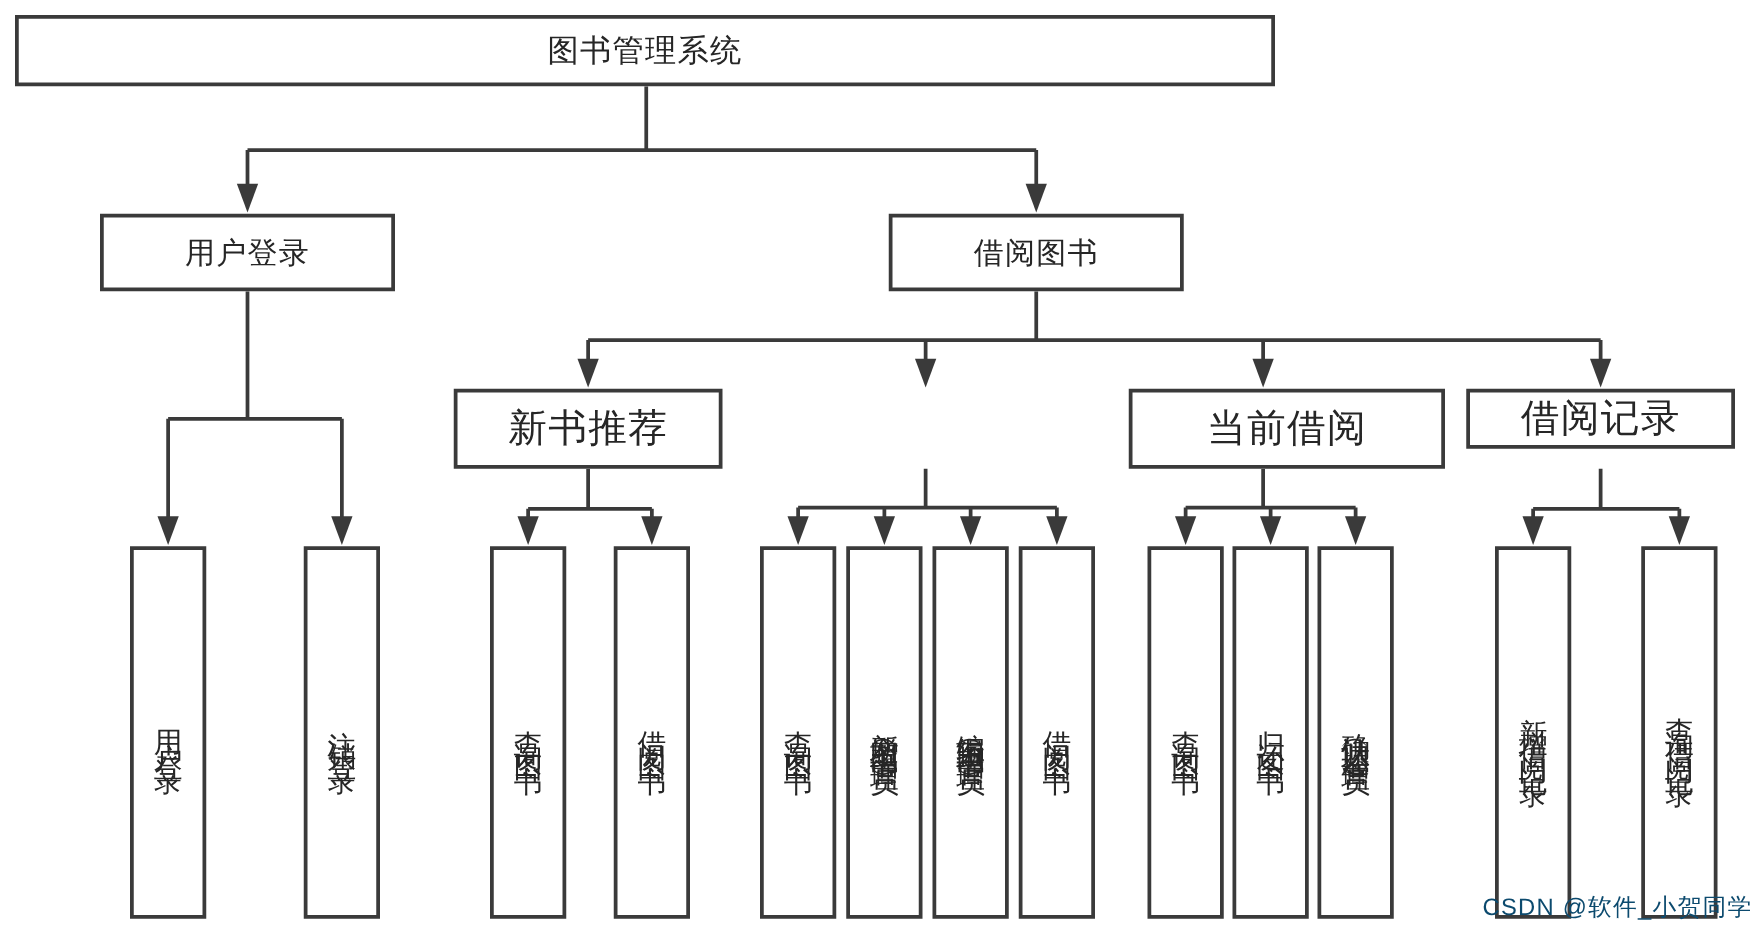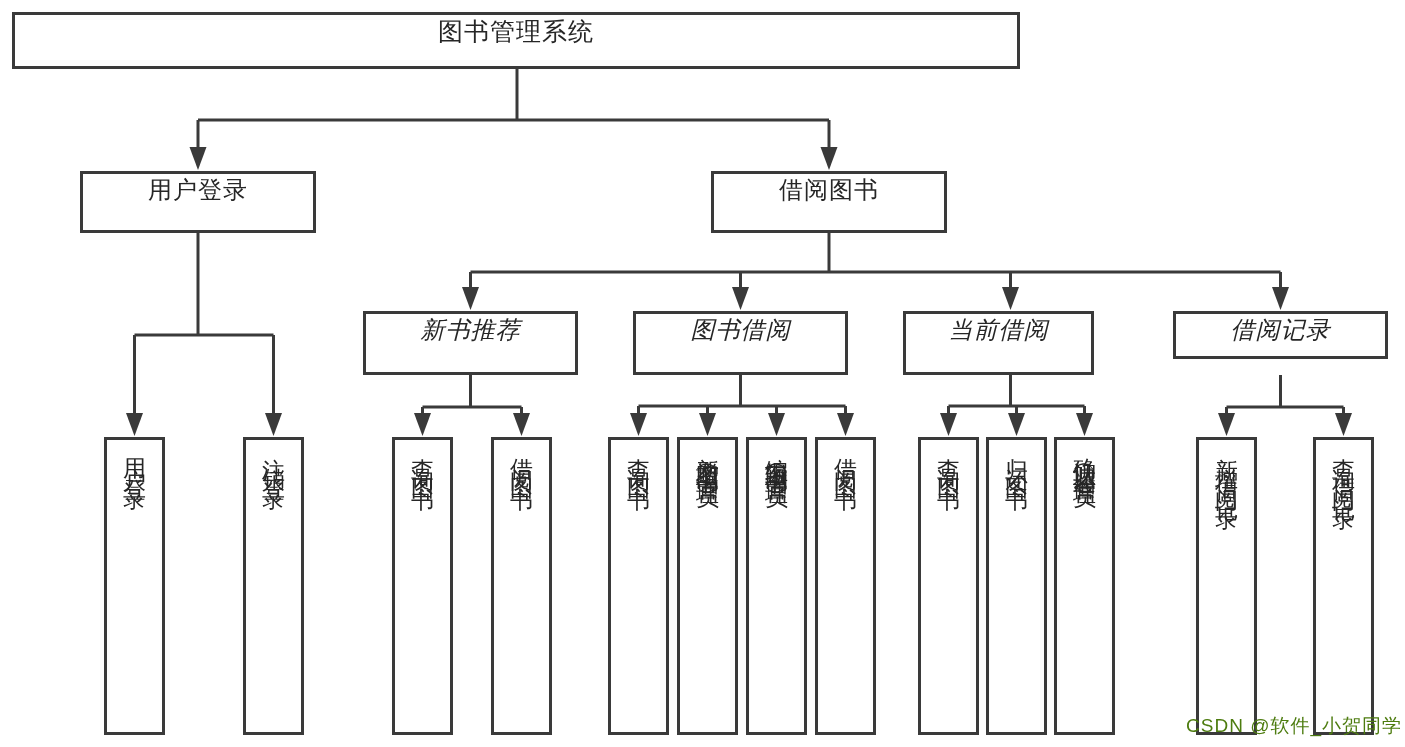--- a/index.html
+++ b/index.html
@@ -10,41 +10,41 @@
     font-family:"Liberation Sans", sans-serif;
     overflow:hidden;
   }
   .connectors{position:absolute;left:0;top:0;}
   .node{
     position:absolute;
     box-sizing:border-box;
     border:3px solid #3a3a3a;
     background:#ffffff;
     display:flex;
-    align-items:flex-start;
+    align-items:center;
     justify-content:center;
     color:#262626;
   }
   .root-node{font-size:25px;letter-spacing:1px;}
   .branch-node{font-size:24px;letter-spacing:1px;}
-  .mid-node{font-size:24px;letter-spacing:1px;font-style:italic;}
+  .mid-node{font-size:31px;letter-spacing:1px;}
   .leaf span{
     writing-mode:vertical-rl;
     text-orientation:mixed;
     font-size:23px;
     letter-spacing:10px;
     line-height:1;
     color:#262626;
   }
   .leaf.tight span{letter-spacing:4px;}
   .watermark{
     position:absolute;
     top:713px;right:3px;
     font-size:19px;
-    color:#4d7c0f;
+    color:#0c4a6e;
     letter-spacing:1px;
     white-space:nowrap;
   }
 </style>
 </head>
 <body>
 
 <div class="stage">
 
   <svg class="connectors" width="1405" height="747" viewBox="0 0 1405 747">
@@ -123,24 +123,21 @@
   <div class="node branch-node" style="left:80px;top:171px;width:236px;height:62px">
     <span>用户登录</span>
   </div>
   <div class="node branch-node" style="left:711px;top:171px;width:236px;height:62px">
     <span>借阅图书</span>
   </div>
 
   <div class="node mid-node" style="left:363px;top:311px;width:215px;height:64px">
     <span>新书推荐</span>
   </div>
-  <div class="node mid-node" style="left:633px;top:311px;width:215px;height:64px">
-    <span>图书借阅</span>
-  </div>
-  <div class="node mid-node" style="left:903px;top:311px;width:191px;height:64px">
+  <div class="node mid-node" style="left:903px;top:311px;width:253px;height:64px">
     <span>当前借阅</span>
   </div>
   <div class="node mid-node" style="left:1173px;top:311px;width:215px;height:48px">
     <span>借阅记录</span>
   </div>
 
   <div class="node leaf" style="left:104px;top:437px;width:61px;height:298px">
     <span>用户登录</span>
   </div>
   <div class="node leaf" style="left:243px;top:437px;width:61px;height:298px">

